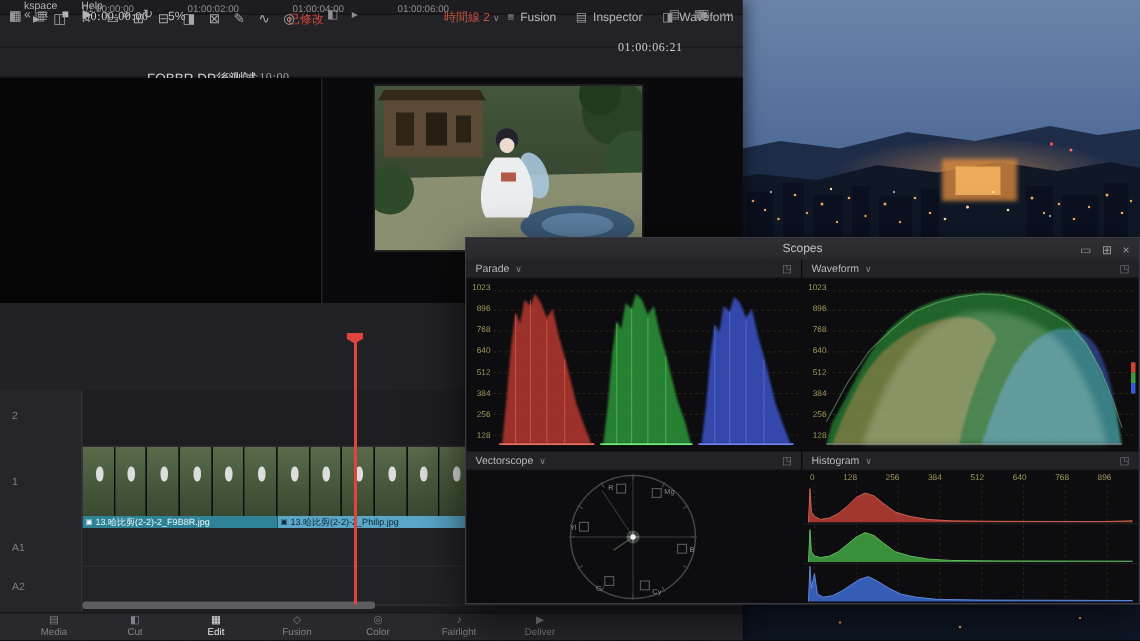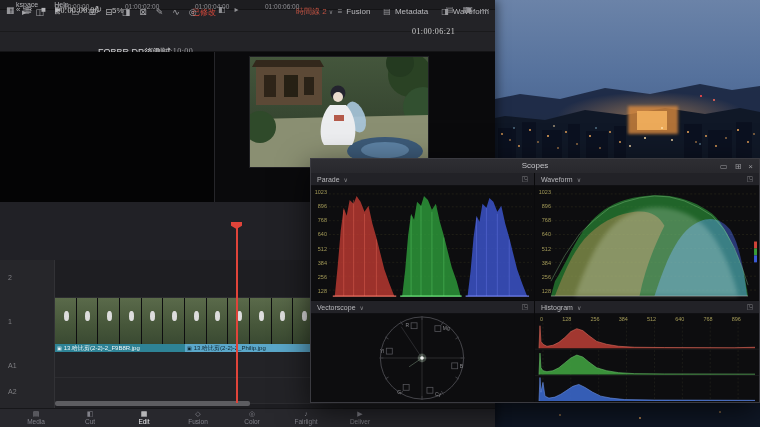--- a/index.html
+++ b/index.html
@@ -194,21 +194,21 @@
       <div id="proj-alert" class="abs">已修改</div>
       <div id="panel-btns" class="abs">
 
           <div class="panel-btn">
             <span class="pb-icon">≡</span>
             <span>Fusion</span>
           </div>
 
           <div class="panel-btn">
             <span class="pb-icon">▤</span>
-            <span>Metadata</span>
+            <span>Inspector</span>
           </div>
 
           <div class="panel-btn">
             <span class="pb-icon">◨</span>
             <span>Waveform</span>
           </div>
         </div>
     </div>
 
     <div id="viewerbar">

